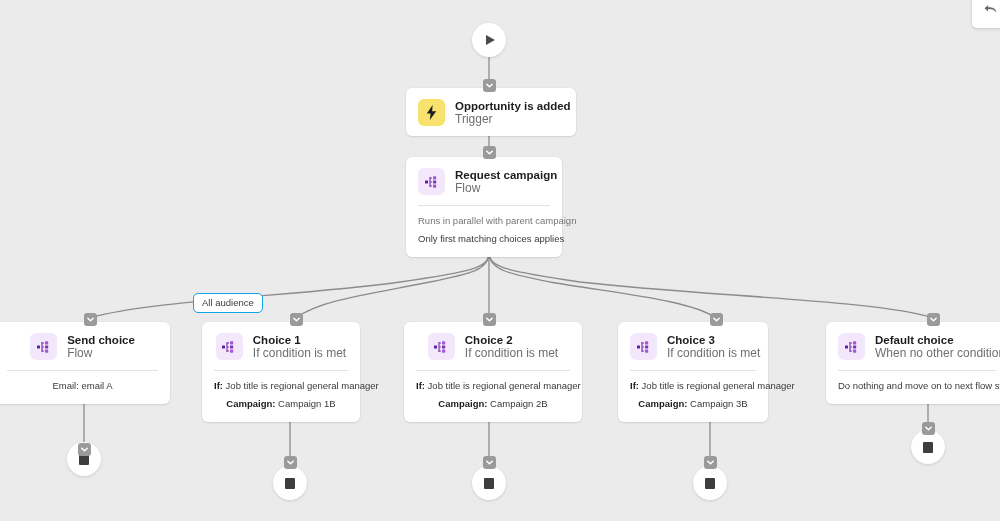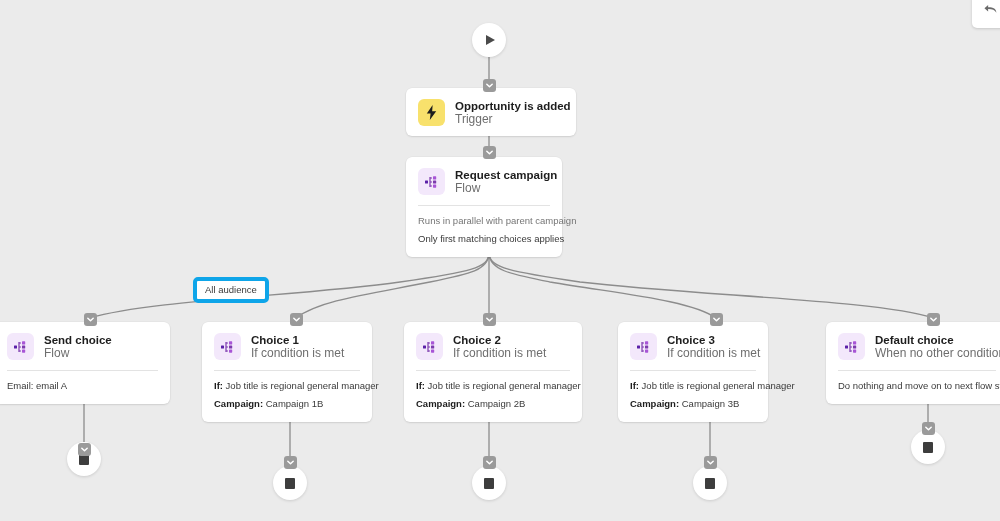--- a/index.html
+++ b/index.html
@@ -27,20 +27,21 @@
     background: #ffffff;
     border-radius: 6px;
     box-shadow: 0 1px 2px rgba(0,0,0,0.10), 0 0 0 0.5px rgba(0,0,0,0.04);
     z-index: 3;
   }
   .card-head {
     display: flex;
     align-items: center;
     padding: 11px 12px 10px 12px;
     gap: 10px;
+    justify-content: center;
   }
   .node-icon {
     width: 27px; height: 27px;
     border-radius: 6px;
     flex: 0 0 27px;
     display: flex; align-items: center; justify-content: center;
   }
   .node-icon.trigger { background: #f8e16c; }
   .node-icon.flow    { background: #f3e8fb; }
   .head-text { display: flex; flex-direction: column; justify-content: center; min-width: 0; }
@@ -64,20 +65,21 @@
   }
   .card-body {
     padding: 9px 12px 12px 12px;
     display: flex; flex-direction: column; gap: 6px;
   }
   .body-line {
     font-size: 9.5px;
     color: #3a3a3a;
     line-height: 12px;
     white-space: nowrap;
+    text-align: center;
   }
   .body-line.muted { color: #767676; }
   .body-line b { font-weight: bold; color: #1d1d1d; }
 
   
   .round-node {
     position: absolute;
     width: 34px; height: 34px;
     border-radius: 50%;
     background: #ffffff;
@@ -106,28 +108,29 @@
     background: #9a9a9a;
     display: flex; align-items: center; justify-content: center;
     z-index: 5;
   }
   .add-badge svg { display: block; }
 
   
   .edge-pill {
     position: absolute;
     background: #ffffff;
-    border: 4px solid #0ea5e9;
+    border: 1px solid #0ea5e9;
     border-radius: 5px;
     padding: 3px 8px;
     font-size: 9.5px;
     color: #3a3a3a;
     line-height: 12px;
     white-space: nowrap;
     z-index: 4;
+    margin-top: 16px;
   }
 
   
   .toolbar-btn {
     position: absolute;
     top: -6px; right: -6px;
     width: 34px; height: 34px;
     background: #ffffff;
     border-radius: 5px;
     box-shadow: 0 1px 3px rgba(0,0,0,0.16);
@@ -285,21 +288,21 @@
         <span class="node-title">Send choice</span>
         <span class="node-sub">Flow</span>
       </span>
     </div>
     <div class="card-divider"></div>
     <div class="card-body">
       <span class="body-line">Email: email A</span>
     </div>
   </div>
 
-  <div class="card" style="left:202px; top:322px; width:170px;">
+  <div class="card" style="left:202px; top:322px; width:158px;">
     <div class="card-head">
       <span class="node-icon flow">
         <svg width="16" height="16" viewBox="0 0 16 16">
           <rect x="1" y="6.5" width="3" height="3" rx="0.5" fill="#5b21a8"></rect>
           <path d="M6,3 L6,13" stroke="#7c3aad" stroke-width="1.2" fill="none"></path>
           <path d="M6,4 L8,4 M6,8 L8,8 M6,12 L8,12" stroke="#7c3aad" stroke-width="1.2" fill="none"></path>
           <rect x="9" y="2.3" width="3.2" height="3.2" rx="0.6" fill="#a855d6"></rect>
           <rect x="9" y="6.4" width="3.2" height="3.2" rx="0.6" fill="#7c3aad"></rect>
           <rect x="9" y="10.5" width="3.2" height="3.2" rx="0.6" fill="#a855d6"></rect>
         </svg>

